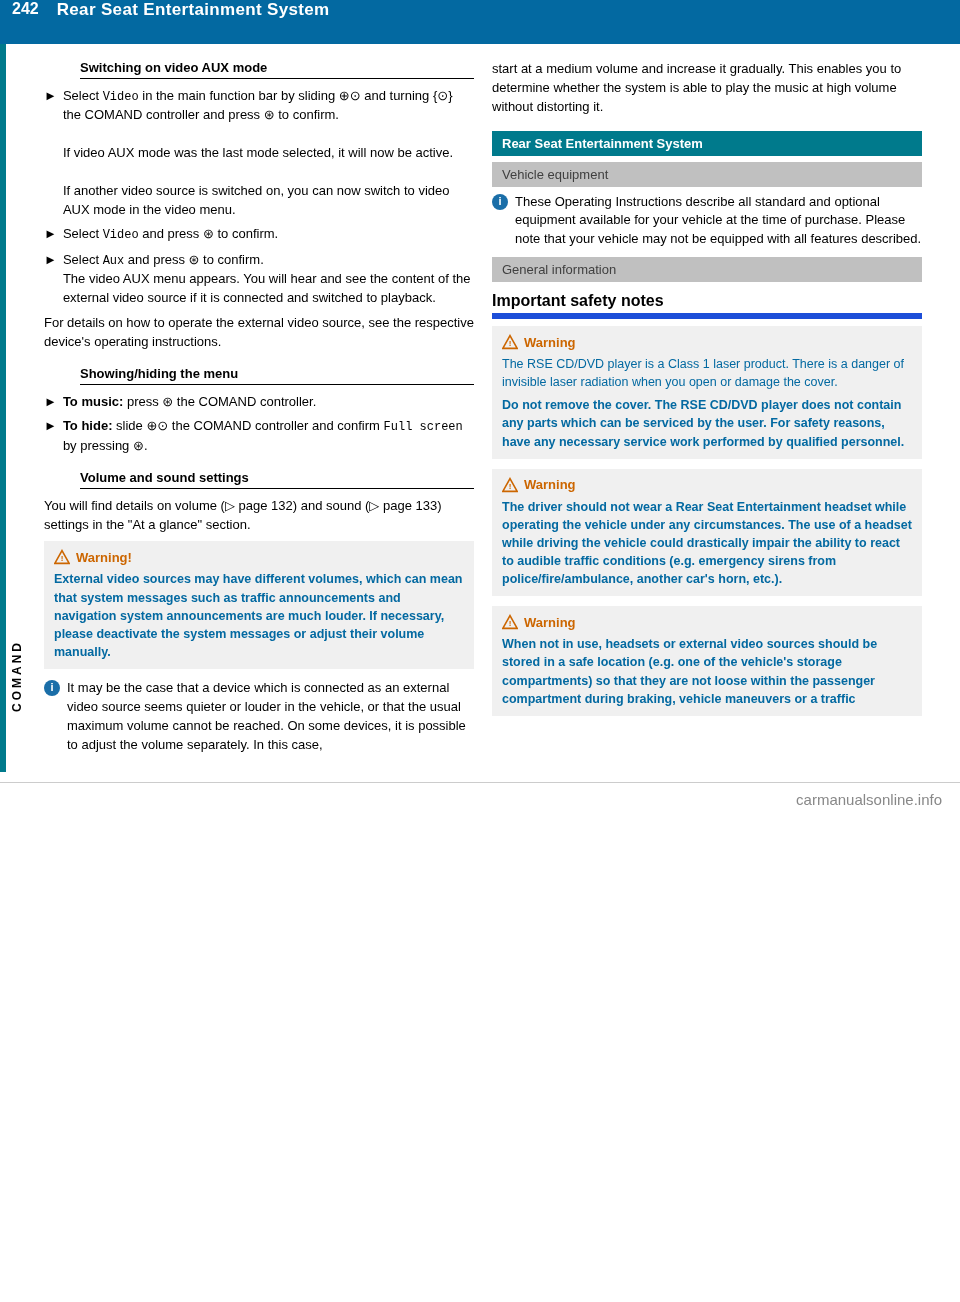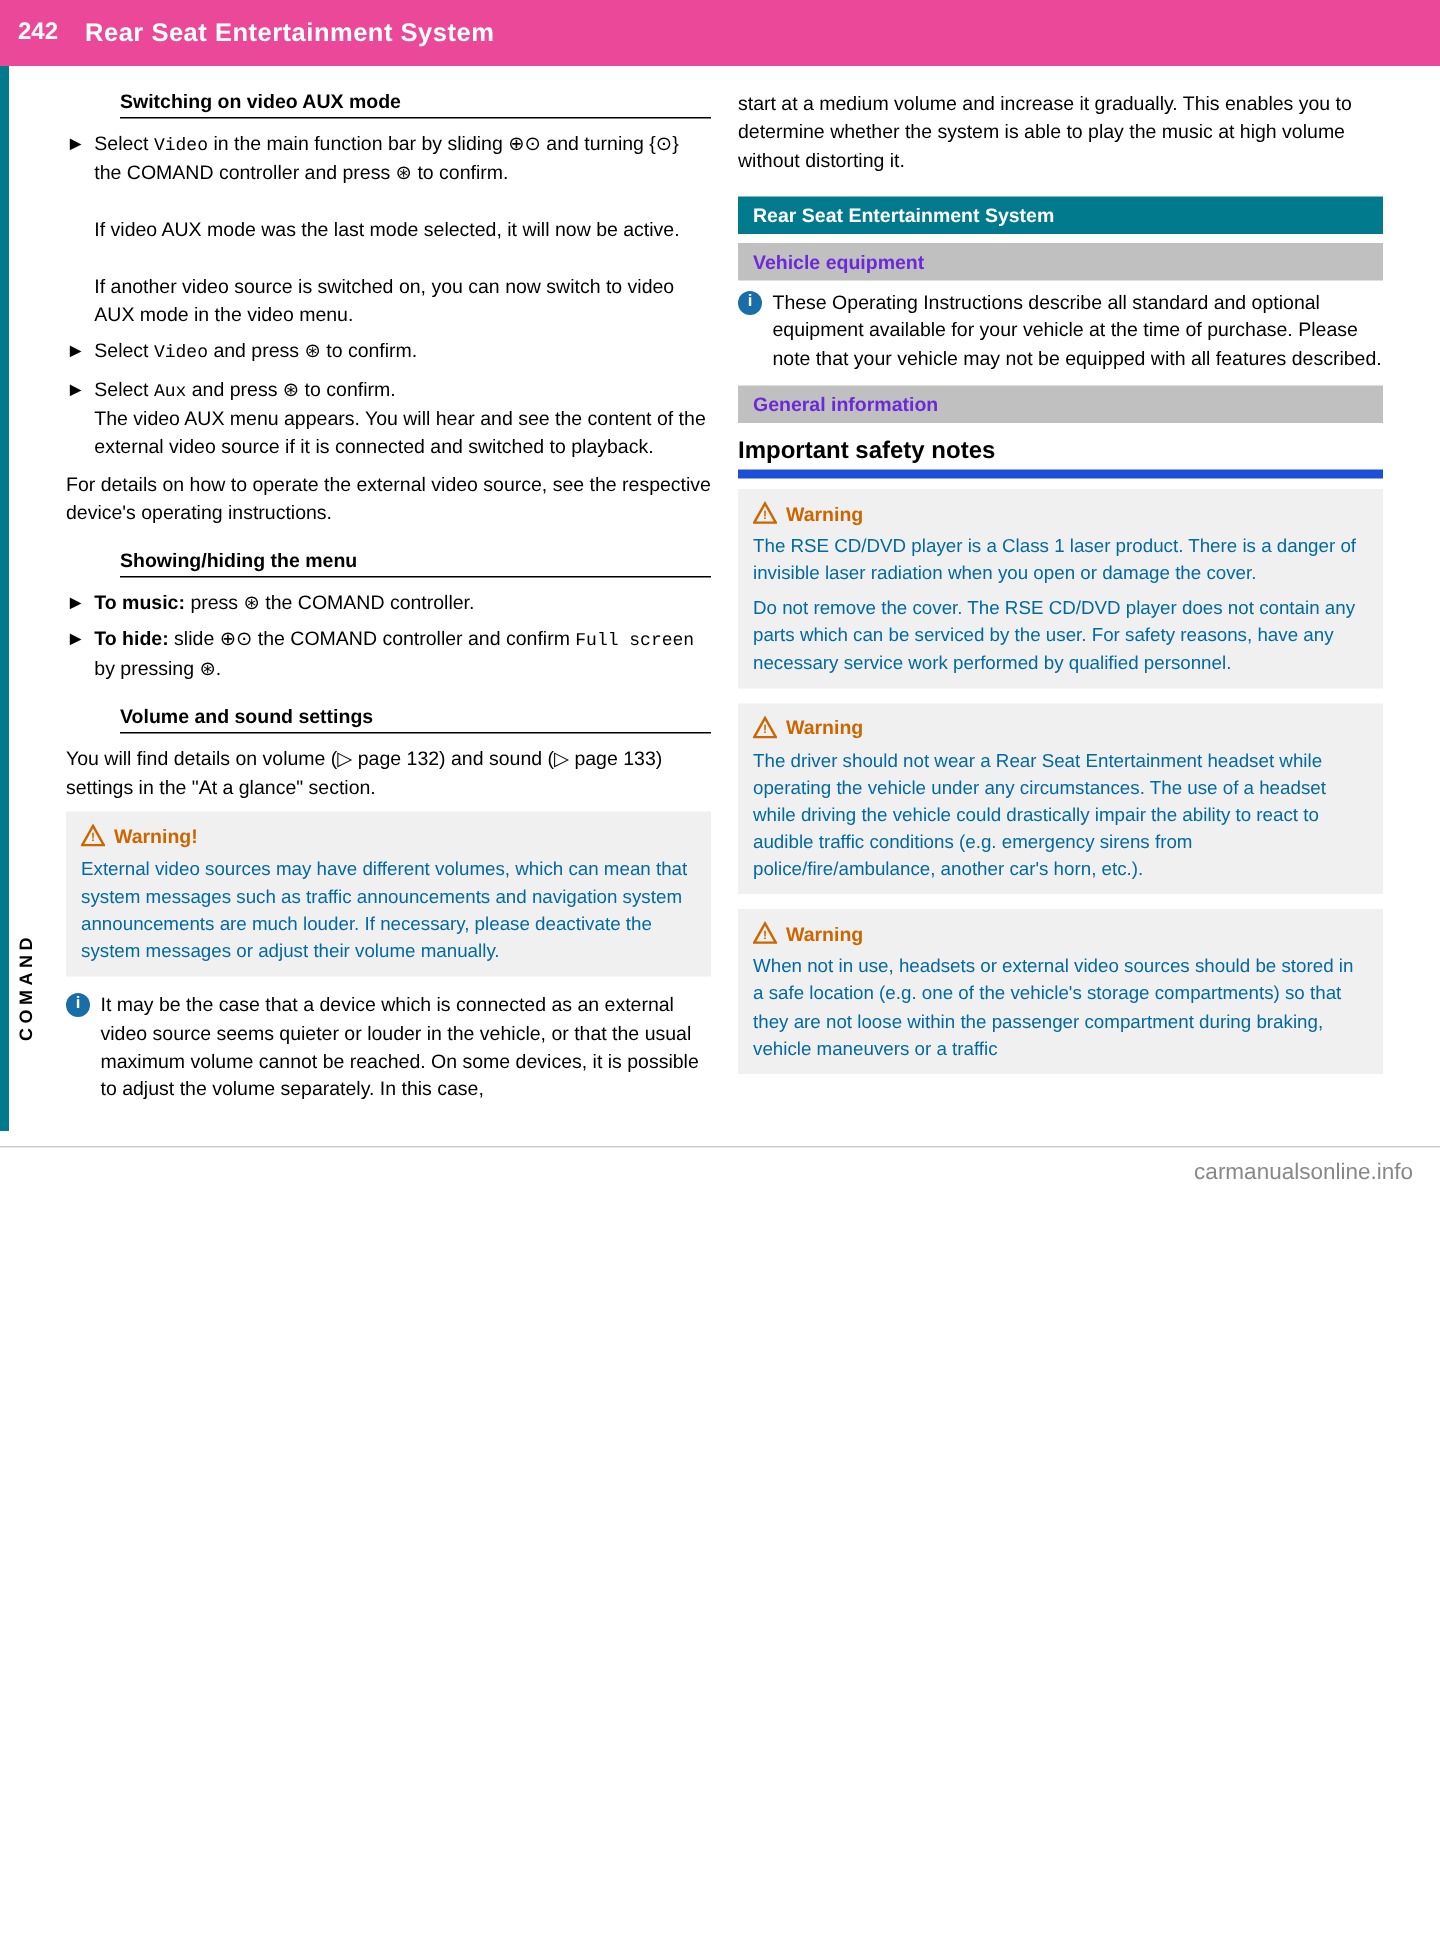--- a/index.html
+++ b/index.html
@@ -7,25 +7,25 @@
       font-family: Arial, sans-serif;
       font-size: 13px;
       background: #fff;
       color: #000;
       width: 960px;
       min-height: 1302px;
     }
 
     
     .header-bar {
-      background-color: #ec4899;
-      color: #fff;
-      display: flex;
-      align-items: center;
-      padding: 16px 12px;
+      background-color: #0369a1;
+      color: #fff;
+      display: flex;
+      align-items: flex-start;
+      padding: 0 12px;
       height: 44px;
     }
     .header-page-num {
       font-size: 16px;
       font-weight: bold;
       margin-right: 18px;
       color: #fff;
     }
     .header-title {
       font-size: 17px;
@@ -172,39 +172,40 @@
     .warning-text {
       font-size: 12.5px;
       line-height: 1.45;
       color: #0369a1;
     }
     .warning-text p {
       margin-bottom: 5px;
     }
     .warning-text p:last-child {
       margin-bottom: 0;
+      font-weight: bold;
     }
 
     
     .section-bar {
       background: #007a8c;
       color: #fff;
       font-size: 13px;
       font-weight: bold;
       padding: 5px 10px;
       margin-bottom: 6px;
       margin-top: 14px;
     }
 
     
     .section-bar-gray {
       background: #c0c0c0;
-      color: #6d28d9;
-      font-size: 13px;
-      font-weight: bold;
+      color: #404040;
+      font-size: 13px;
+      font-weight: normal;
       padding: 5px 10px;
       margin-bottom: 6px;
       margin-top: 6px;
     }
 
     
     .section-subheading {
       font-size: 16px;
       font-weight: bold;
       border-bottom: 6px solid #1d4ed8;

